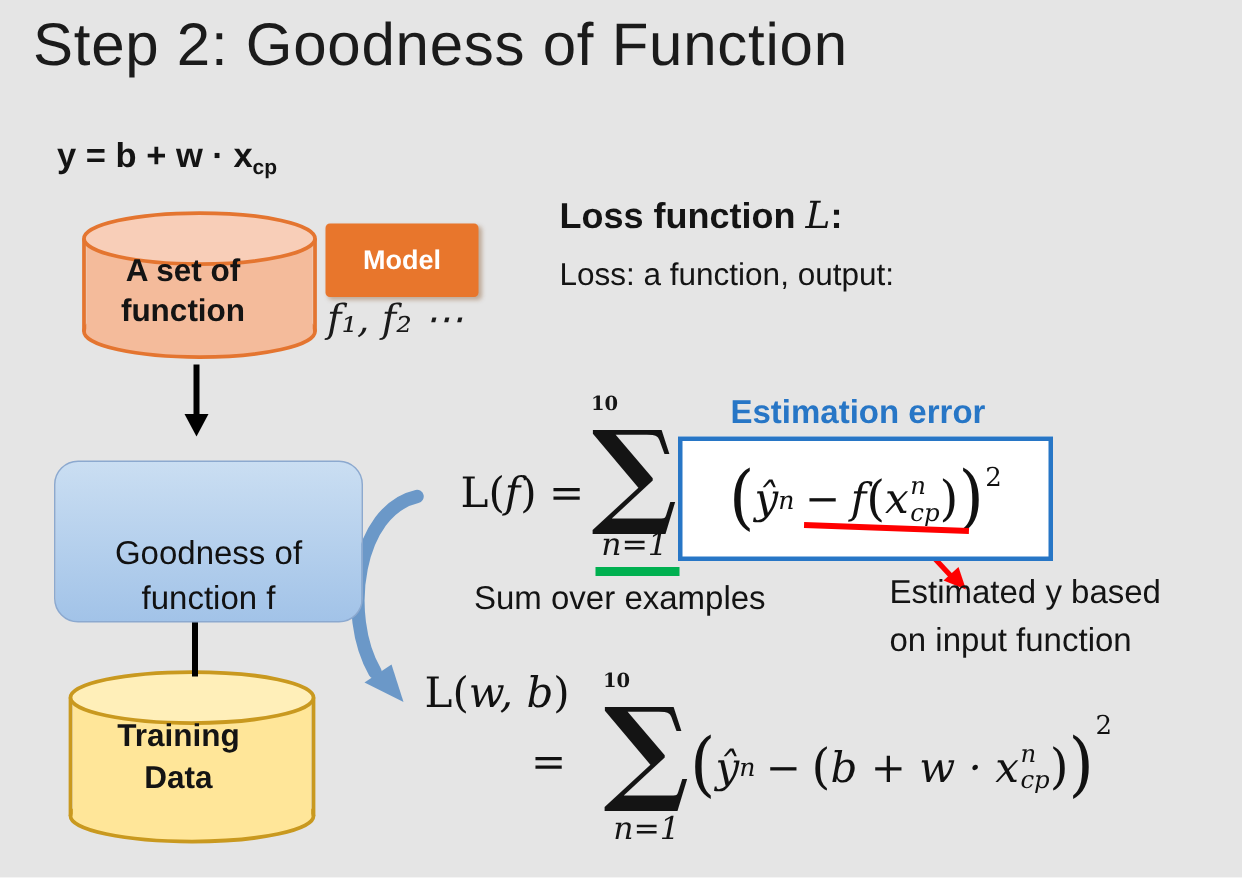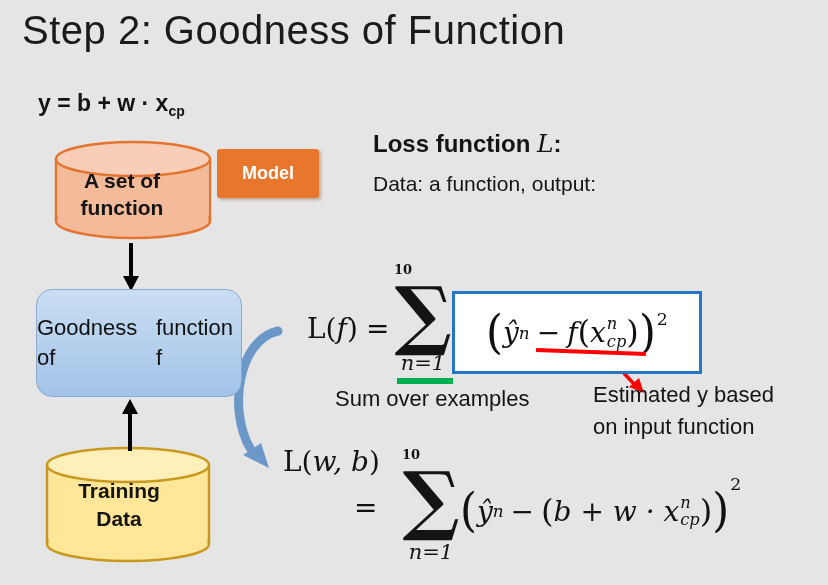--- a/index.html
+++ b/index.html
@@ -18,23 +18,23 @@
 
   .cyl-text{text-align:center;font-size:21px;font-weight:700;line-height:27px;}
   .cyl1-text{left:56px;top:167px;width:132px;}
   .cyl2-text{left:47px;top:477px;width:144px;line-height:28px;}
 
   .model-box{left:217px;top:149px;width:102px;height:49px;background:#E8762C;border-radius:3px;
              box-shadow:2px 2px 3px rgba(120,60,10,0.35);display:flex;align-items:center;justify-content:center;
              color:#fff;font-size:18px;font-weight:700;}
   .f-list{left:218px;top:197px;font-size:26px;color:#1a1a1a;}
 
-  .goodness-box{left:36px;top:289px;width:204px;height:106px;border-radius:16px;
+  .goodness-box{left:36px;top:307px;width:204px;height:106px;border-radius:16px;
                 background:linear-gradient(#cadef2,#a2c3e8);border:1.5px solid #8ca9cf;
-                display:flex;align-items:center;justify-content:flex-end;
+                display:flex;flex-direction:column;align-items:center;justify-content:flex-end;
                 font-size:22px;line-height:30px;color:#111;}
 
   .loss-head{left:373px;top:129px;font-size:24px;font-weight:600;}
   .loss-head .lsym{font-family:"DejaVu Serif",serif;font-style:italic;font-size:25px;font-weight:500;}
   .loss-line1{left:373px;top:172px;font-size:21px;font-weight:500;}
   .loss-line2{left:373px;top:202px;font-size:21px;font-weight:500;}
 
   .mrow{display:flex;align-items:center;font-family:"DejaVu Serif",serif;font-size:28px;color:#111;}
   .lhs1{left:307px;top:312px;}
   .eq1{left:366px;top:312px;}
@@ -55,21 +55,21 @@
   .est-label{left:487px;top:262px;font-size:22px;font-weight:600;color:#2776C6;}
 
   .bp{font-size:1.55em;font-weight:400;line-height:0.9;transform:scaleY(1.08);}
   .mp{font-size:1.15em;line-height:0.95;}
   .supn{font-size:0.6em;vertical-align:9px;}
   .supsub{display:inline-flex;flex-direction:column;align-items:flex-start;font-size:0.58em;
           line-height:1.05;vertical-align:-0.5em;margin-left:1px;font-style:italic;}
   .expo{font-size:0.62em;align-self:flex-start;margin-top:-4px;margin-left:1px;}
   .sp{width:7px;display:inline-block;}
 
-  .sum-over{left:316px;top:386px;font-size:22px;font-weight:500;margin-left:19px;}
+  .sum-over{left:316px;top:386px;font-size:22px;font-weight:500;}
   .estimated1{left:593px;top:382px;font-size:22px;font-weight:500;}
   .estimated2{left:593px;top:414px;font-size:22px;font-weight:500;}
 
   .body2{left:460px;top:478px;height:66px;}
 </style>
 </head>
 <body>
 
 <div class="slide">
 
@@ -119,28 +119,29 @@
   <div class="abs txt cyl-text cyl1-text">
     <div>A set of</div>
     <div>function</div>
   </div>
   <div class="abs txt cyl-text cyl2-text">
     <div>Training</div>
     <div>Data</div>
   </div>
 
   <div class="abs txt model-box">Model</div>
+  <div class="abs txt f-list serif it">f₁, f₂ ⋯</div>
 
   <div class="abs txt goodness-box">
     <div>Goodness of</div>
     <div>function f</div>
   </div>
 
   <div class="abs txt loss-head"><span>Loss function </span><span class="lsym">L</span><span>:</span></div>
-  <div class="abs txt loss-line1">Data: a function, output:</div>
+  <div class="abs txt loss-line1">Loss: a function, output:</div>
 
   <div class="abs txt mrow lhs1">
       <span>L</span>
       <span>(</span>
       <span class="it">f</span>
       <span>)</span>
     </div>
   <div class="abs txt mrow eq1">=</div>
 
   <div class="abs txt sum-upper s1u">10</div>
@@ -163,20 +164,21 @@
           <span>n</span>
           <span>cp</span>
         </span>
         <span class="mp">)</span>
         <span class="bp">)</span>
         <span class="expo">2</span>
       </div>
   </div>
   <div class="abs txt red-line"></div>
 
+  <div class="abs txt est-label">Estimation error</div>
   <div class="abs txt sum-over">Sum over examples</div>
   <div class="abs txt estimated1">Estimated y based</div>
   <div class="abs txt estimated2">on input function</div>
 
   <div class="abs txt mrow lhs2">
       <span>L</span>
       <span>(</span>
       <span class="it">w, b</span>
       <span>)</span>
     </div>

